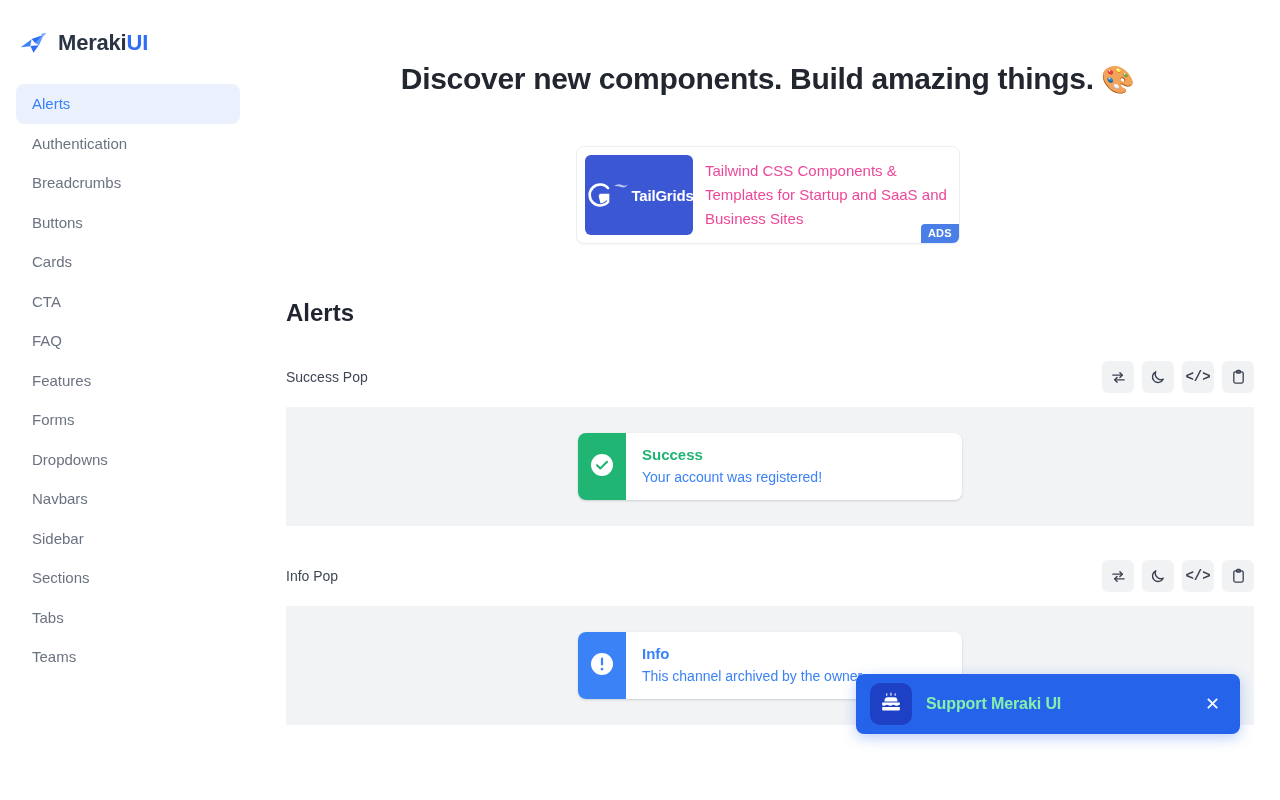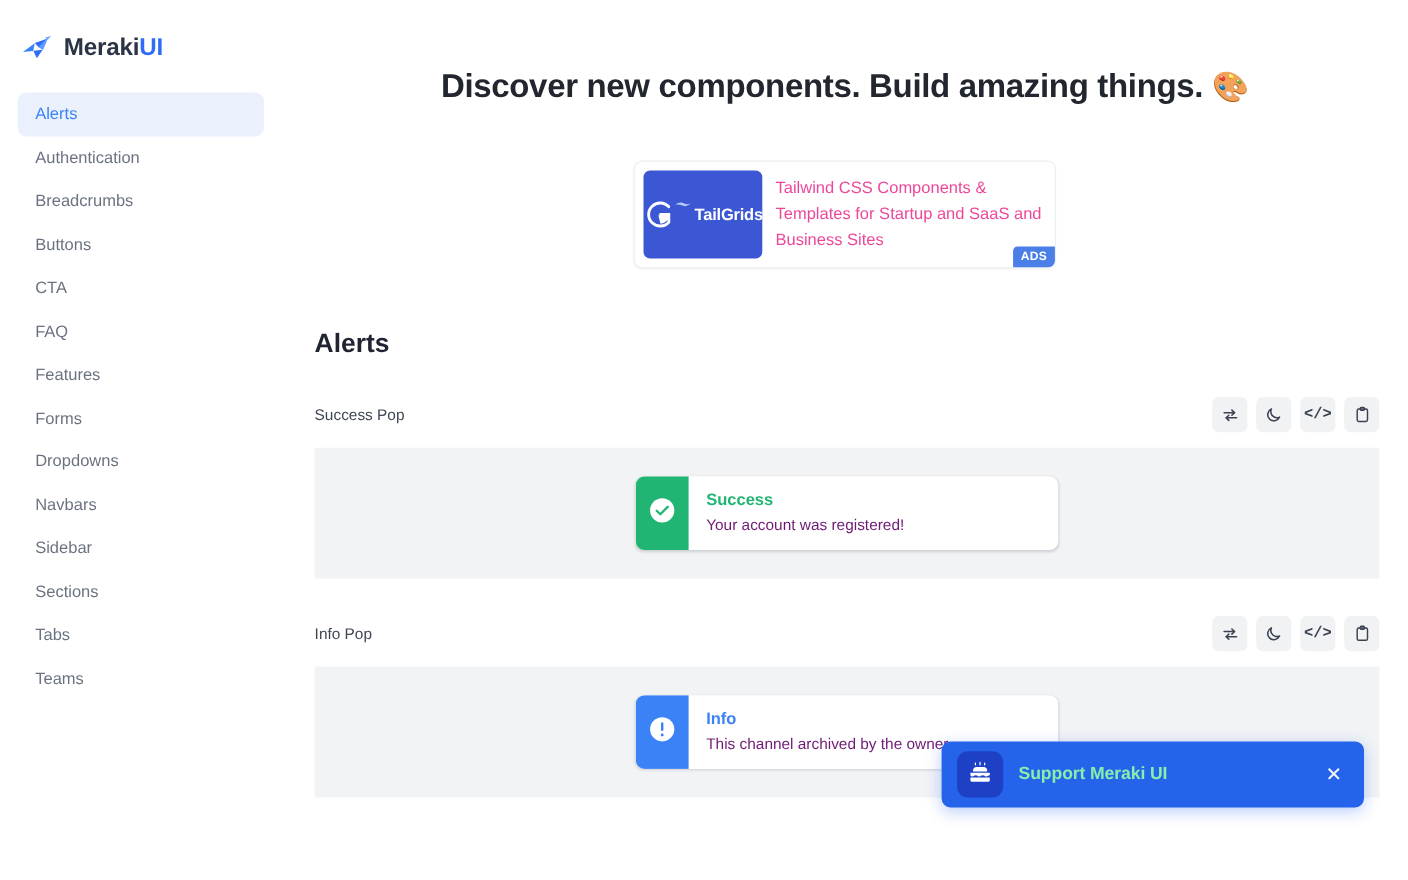--- a/index.html
+++ b/index.html
@@ -139,21 +139,21 @@
   .alert-icon {
     width: 48px; flex: 0 0 48px;
     display: flex; align-items: center; justify-content: center;
   }
   .alert-icon.success { background: #21b573; }
   .alert-icon.info { background: #3b82f6; }
   .alert-body { padding: 12px 16px; }
   .alert-title { font-size: 15px; font-weight: bold; line-height: 20px; }
   .alert-title.success { color: #21b573; }
   .alert-title.info { color: #3b82f6; }
-  .alert-msg { font-size: 14px; color: #701a75; line-height: 22px; margin-top: 1px; }
+  .alert-msg { font-size: 14px; color: #3b82f6; line-height: 22px; margin-top: 1px; }
 
   
   .support-banner {
     position: absolute;
     left: 856px; top: 674px;
     width: 384px; height: 60px;
     background: #2563eb;
     border-radius: 8px;
     display: flex; align-items: center;
     padding: 0 14px;
@@ -198,20 +198,21 @@
       <span class="brand-text">
         <span class="b1">Meraki</span><span class="b2">UI</span>
       </span>
     </div>
 
     <nav class="nav">
       <a class="nav-item active">Alerts</a>
       <a class="nav-item">Authentication</a>
       <a class="nav-item">Breadcrumbs</a>
       <a class="nav-item">Buttons</a>
+      <a class="nav-item">Cards</a>
       <a class="nav-item">CTA</a>
       <a class="nav-item">FAQ</a>
       <a class="nav-item">Features</a>
       <a class="nav-item">Forms</a>
       <a class="nav-item">Dropdowns</a>
       <a class="nav-item">Navbars</a>
       <a class="nav-item">Sidebar</a>
       <a class="nav-item">Sections</a>
       <a class="nav-item">Tabs</a>
       <a class="nav-item">Teams</a>

